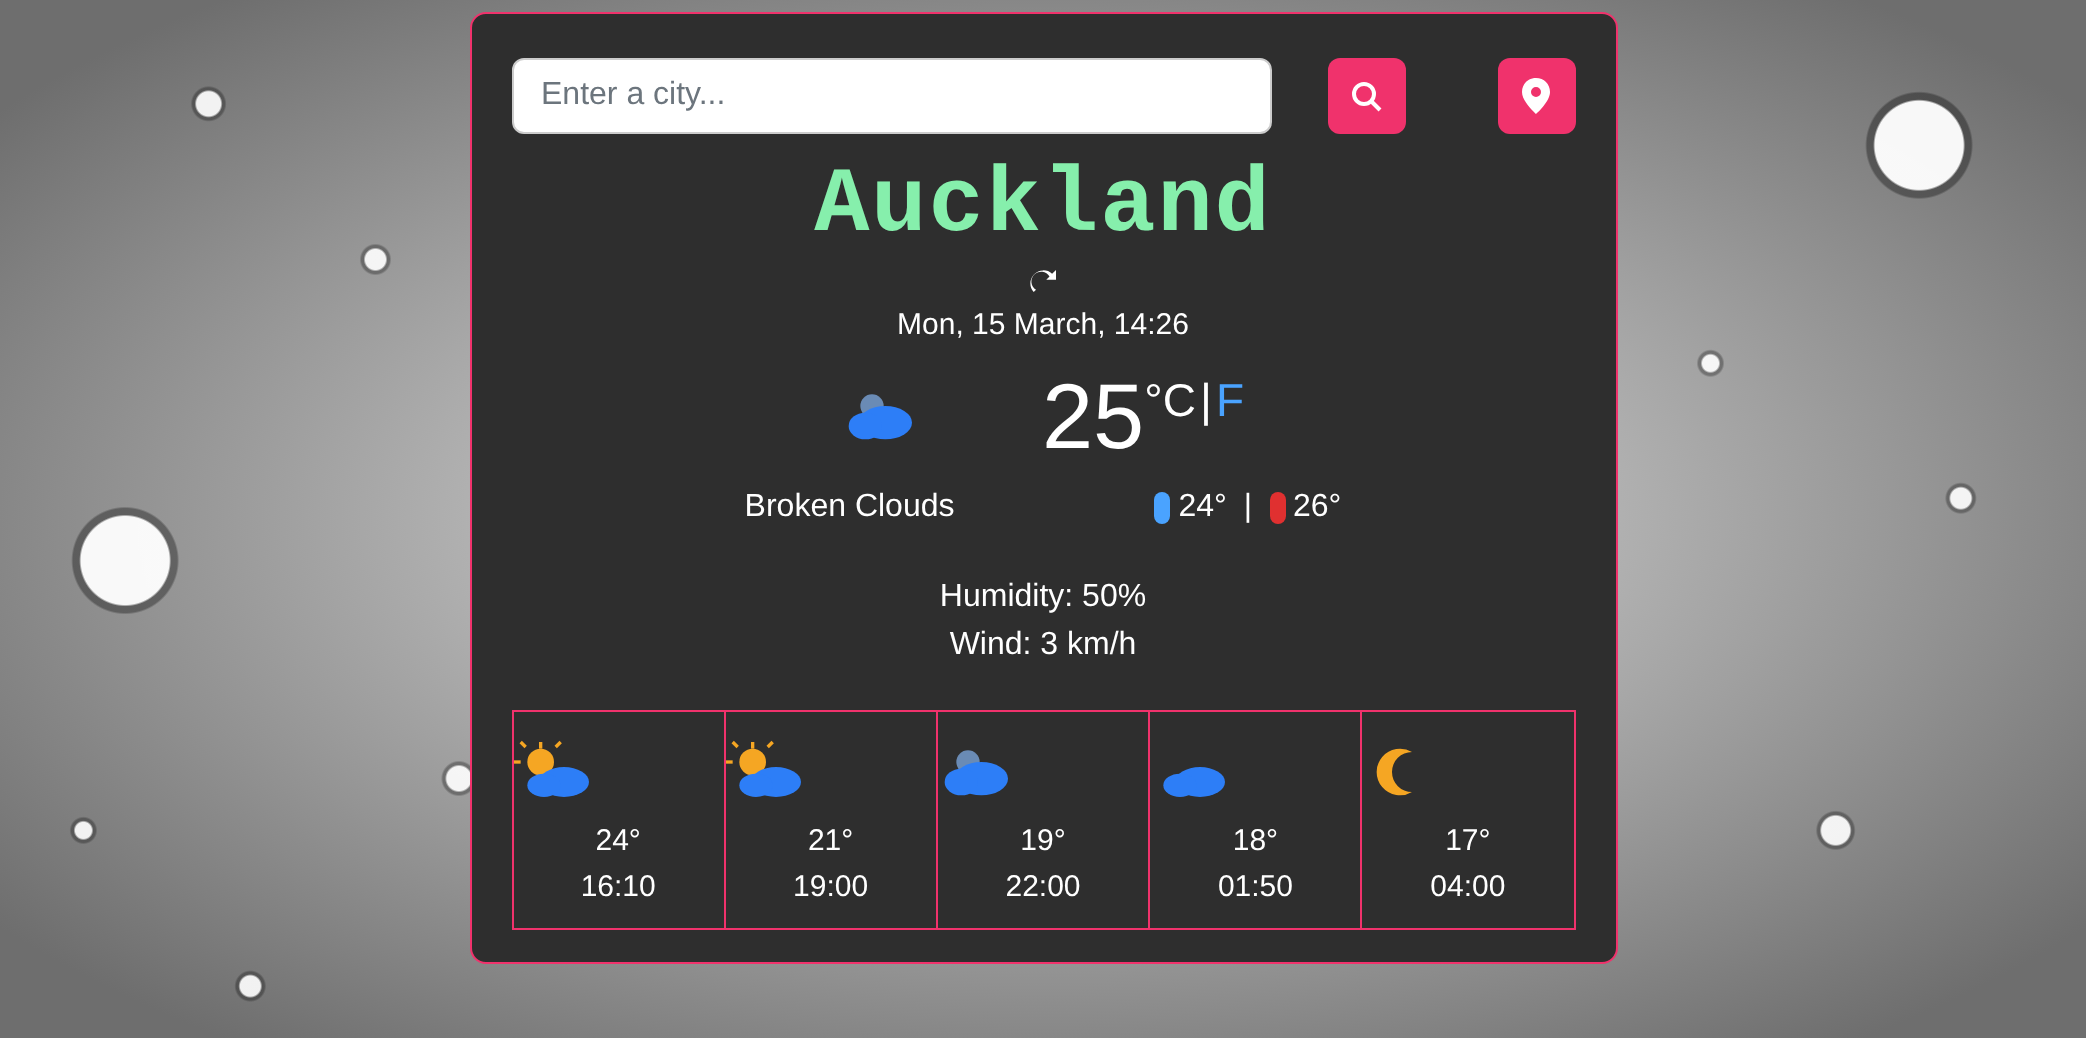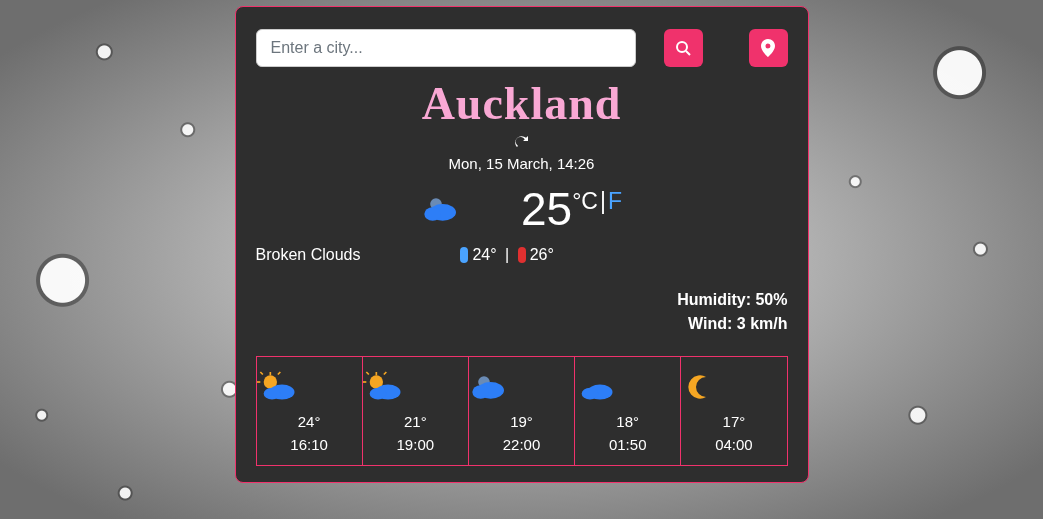--- a/index.html
+++ b/index.html
@@ -44,40 +44,40 @@
   }
   .search-input::placeholder { color: #6c757d; }
   .btn {
     width: 42px; height: 38px; border: none; border-radius: 6px;
     background: #f0326c; color: #fff; cursor: pointer;
     display: flex; align-items: center; justify-content: center;
   }
   .btn + .btn { margin-left: 18px; }
   .city {
     text-align: center;
-    font-family: Liberation Serif, serif;
+    font-family: Liberation Mono, monospace;
     font-size: 46px;
-    color: #f9a8d4;
+    color: #86efac;
     margin-top: 10px;
     font-weight: bold;
     letter-spacing: 1px;
   }
   .datetime { text-align: center; margin-top: 6px; font-size: 15px; display:flex; gap:6px; justify-content:center; align-items:center;flex-direction:column;}
   .temp-row { display: flex; justify-content: center; align-items: center; gap: 60px; margin-top: 10px; }
   .big-temp { font-size: 46px; font-weight: 300; display:flex; align-items:flex-start;}
   .deg-units { font-size: 23px; margin-top:6px; }
   .unit-c { color:#fff; }
   .unit-sep { color:#fff; margin:0 2px;}
   .unit-f { color:#4aa3ff; cursor:pointer;}
-  .desc-row { display:flex; gap:100px; margin-top:10px; font-size:16px;}
+  .desc-row { display:flex; justify-content:center; gap:100px; margin-top:10px; font-size:16px;}
   .minmax { display:flex; gap:4px; align-items:center;}
   .thermo { width:8px; height:16px; border-radius:4px; display:inline-block;}
   .cold { background:#4aa3ff; }
   .hot { background:#e03030; }
-  .hw { text-align:right; margin-top:24px; font-size:16px; line-height:1.5;font-weight:bold;}
+  .hw { text-align:center; margin-top:24px; font-size:16px; line-height:1.5;}
   .forecast {
     display:flex; margin-top:20px;
     border:1px solid #f0326c;
   }
   .fc-item {
     flex:1; text-align:center; padding:14px 0 12px;
     border-right:1px solid #f0326c;
   }
   .fc-item:last-child { border-right:none; }
   .fc-temp { margin-top:10px; font-size:15px;}

